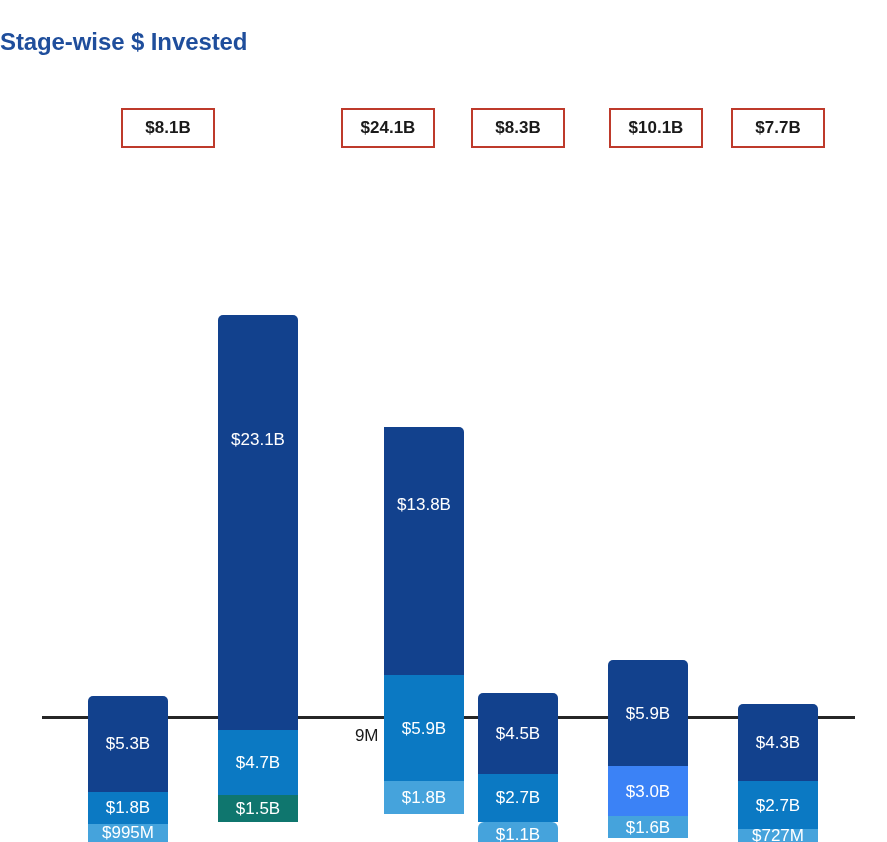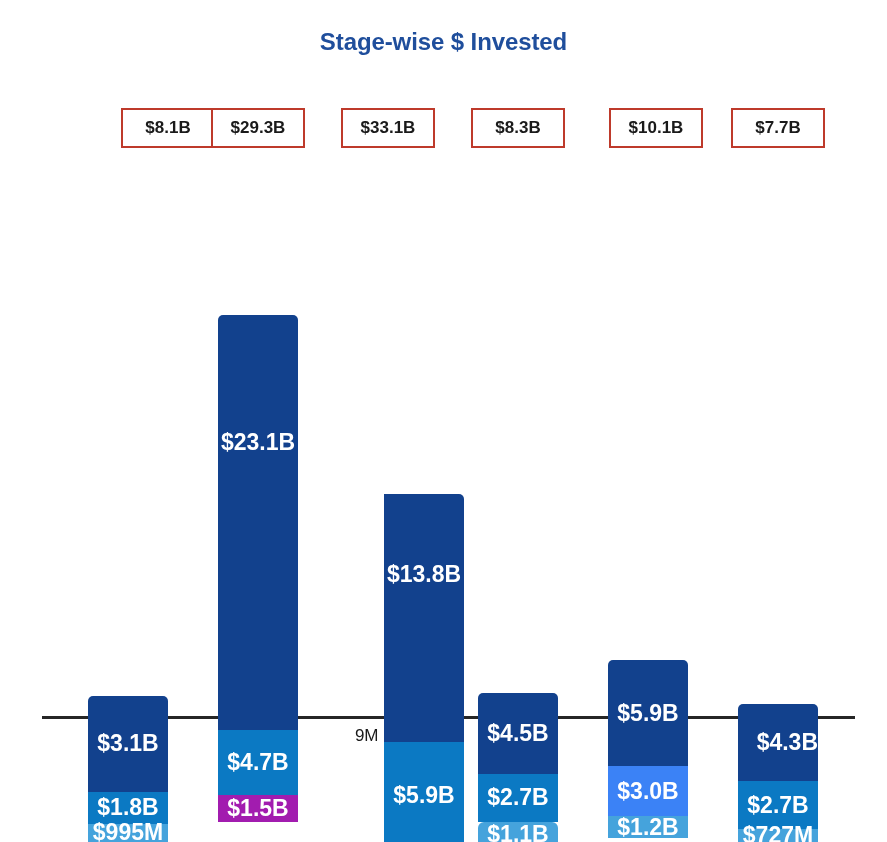--- a/index.html
+++ b/index.html
@@ -19,21 +19,20 @@
     height: 842px;
     box-sizing: border-box;
   }
 
   
   .chart-title {
     position: absolute;
     top: 28px;
     left: 0;
     width: 887px;
-    text-align: center;
     font-size: 24px;
     font-weight: bold;
     color: #1F4E9C;
     letter-spacing: -0.1px;
   }
 
   
   .plot-area {
     position: absolute;
     left: 0;
@@ -74,22 +73,22 @@
   .seg {
     position: relative;
     width: 100%;
     display: flex;
     align-items: center;
     justify-content: center;
     box-sizing: border-box;
   }
   .seg-label {
     color: #ffffff;
-    font-size: 23px;
-    font-weight: 700;
+    font-size: 17px;
+    font-weight: 400;
     white-space: nowrap;
     line-height: 1;
   }
   .seg-label.offset-up {
     position: absolute;
     left: 0;
     width: 100%;
     text-align: center;
   }
 
@@ -165,51 +164,48 @@
         <div class="axis-tick-label" style="left: 583px; width: 130px;">9M 2024</div>
         <div class="axis-tick-label" style="left: 713px; width: 130px;">9M 2025</div>
       </div>
 
   <div class="total-box" style="left: 81px; top: 108px; width: 94px; border-color: rgb(190, 58, 43); margin-left: 40px;">
         <span>$8.1B</span>
       </div>
       <div class="bar-col" style="left: 88px; width: 80px; height: 716px;">
         <div class="bar-stack" style="height: 145.689px;">
           <div class="seg" style="height: 95.3276px; background: rgb(18, 65, 141);">
-            <span class="seg-label">$3.1B</span>
+            <span class="seg-label">$5.3B</span>
           </div>
           <div class="seg" style="height: 32.3754px; background: rgb(11, 121, 195);">
             <span class="seg-label">$1.8B</span>
           </div>
           <div class="seg" style="height: 17.8964px; background: rgb(69, 163, 220);">
             <span class="seg-label">$995M</span>
           </div>
         </div>
-      </div>
-      <div class="total-box" style="left: 211px; top: 108px; width: 94px; border-color: rgb(190, 58, 43);">
-        <span>$29.3B</span>
       </div>
       <div class="bar-col" style="left: 218px; width: 80px; height: 716px;">
         <div class="bar-stack" style="height: 527px;">
           <div class="seg" style="height: 415.485px; background: rgb(18, 65, 141);">
             <span class="seg-label offset-up" style="top: 116.336px;">$23.1B</span>
           </div>
           <div class="seg" style="height: 65px; background: rgb(11, 121, 195);">
             <span class="seg-label">$4.7B</span>
           </div>
-          <div class="seg" style="height: 26.9795px; background: #a21caf;">
+          <div class="seg" style="height: 26.9795px; background: #0f766e;">
             <span class="seg-label">$1.5B</span>
           </div>
         </div>
       </div>
       <div class="total-box" style="left: 341px; top: 108px; width: 94px; border-color: rgb(190, 58, 43);">
-        <span>$33.1B</span>
+        <span>$24.1B</span>
       </div>
       <div class="bar-col" style="left: 348px; width: 80px; height: 716px;">
-        <div class="bar-stack" style="height: 348px; padding-left: 36px;">
+        <div class="bar-stack" style="height: 415px; padding-left: 36px;">
           <div class="seg" style="height: 248.212px; background: rgb(18, 65, 141);">
             <span class="seg-label offset-up" style="top: 69.4992px;">$13.8B</span>
           </div>
           <div class="seg" style="height: 106.119px; background: rgb(11, 121, 195);">
             <span class="seg-label">$5.9B</span>
           </div>
           <div class="seg" style="height: 32.3754px; background: rgb(69, 163, 220);">
             <span class="seg-label">$1.8B</span>
           </div>
         </div>
@@ -235,30 +231,30 @@
       </div>
       <div class="bar-col" style="left: 608px; width: 80px; height: 716px;">
         <div class="bar-stack" style="height: 181.662px;">
           <div class="seg" style="height: 106.119px; background: rgb(18, 65, 141);">
             <span class="seg-label">$5.9B</span>
           </div>
           <div class="seg" style="height: 50px; background: #3b82f6;">
             <span class="seg-label">$3.0B</span>
           </div>
           <div class="seg" style="height: 21.5836px; background: rgb(69, 163, 220);">
-            <span class="seg-label">$1.2B</span>
+            <span class="seg-label">$1.6B</span>
           </div>
         </div>
       </div>
       <div class="total-box" style="left: 731px; top: 108px; width: 94px; border-color: rgb(190, 58, 43);">
         <span>$7.7B</span>
       </div>
       <div class="bar-col" style="left: 738px; width: 80px; height: 716px;">
         <div class="bar-stack" style="height: 138.495px;">
-          <div class="seg" style="height: 77.3413px; background: rgb(18, 65, 141); justify-content: flex-end;">
+          <div class="seg" style="height: 77.3413px; background: rgb(18, 65, 141);">
             <span class="seg-label">$4.3B</span>
           </div>
           <div class="seg" style="height: 48.5631px; background: rgb(11, 121, 195);">
             <span class="seg-label">$2.7B</span>
           </div>
           <div class="seg" style="height: 13.0761px; background: rgb(69, 163, 220);">
             <span class="seg-label">$727M</span>
           </div>
         </div>
       </div>

